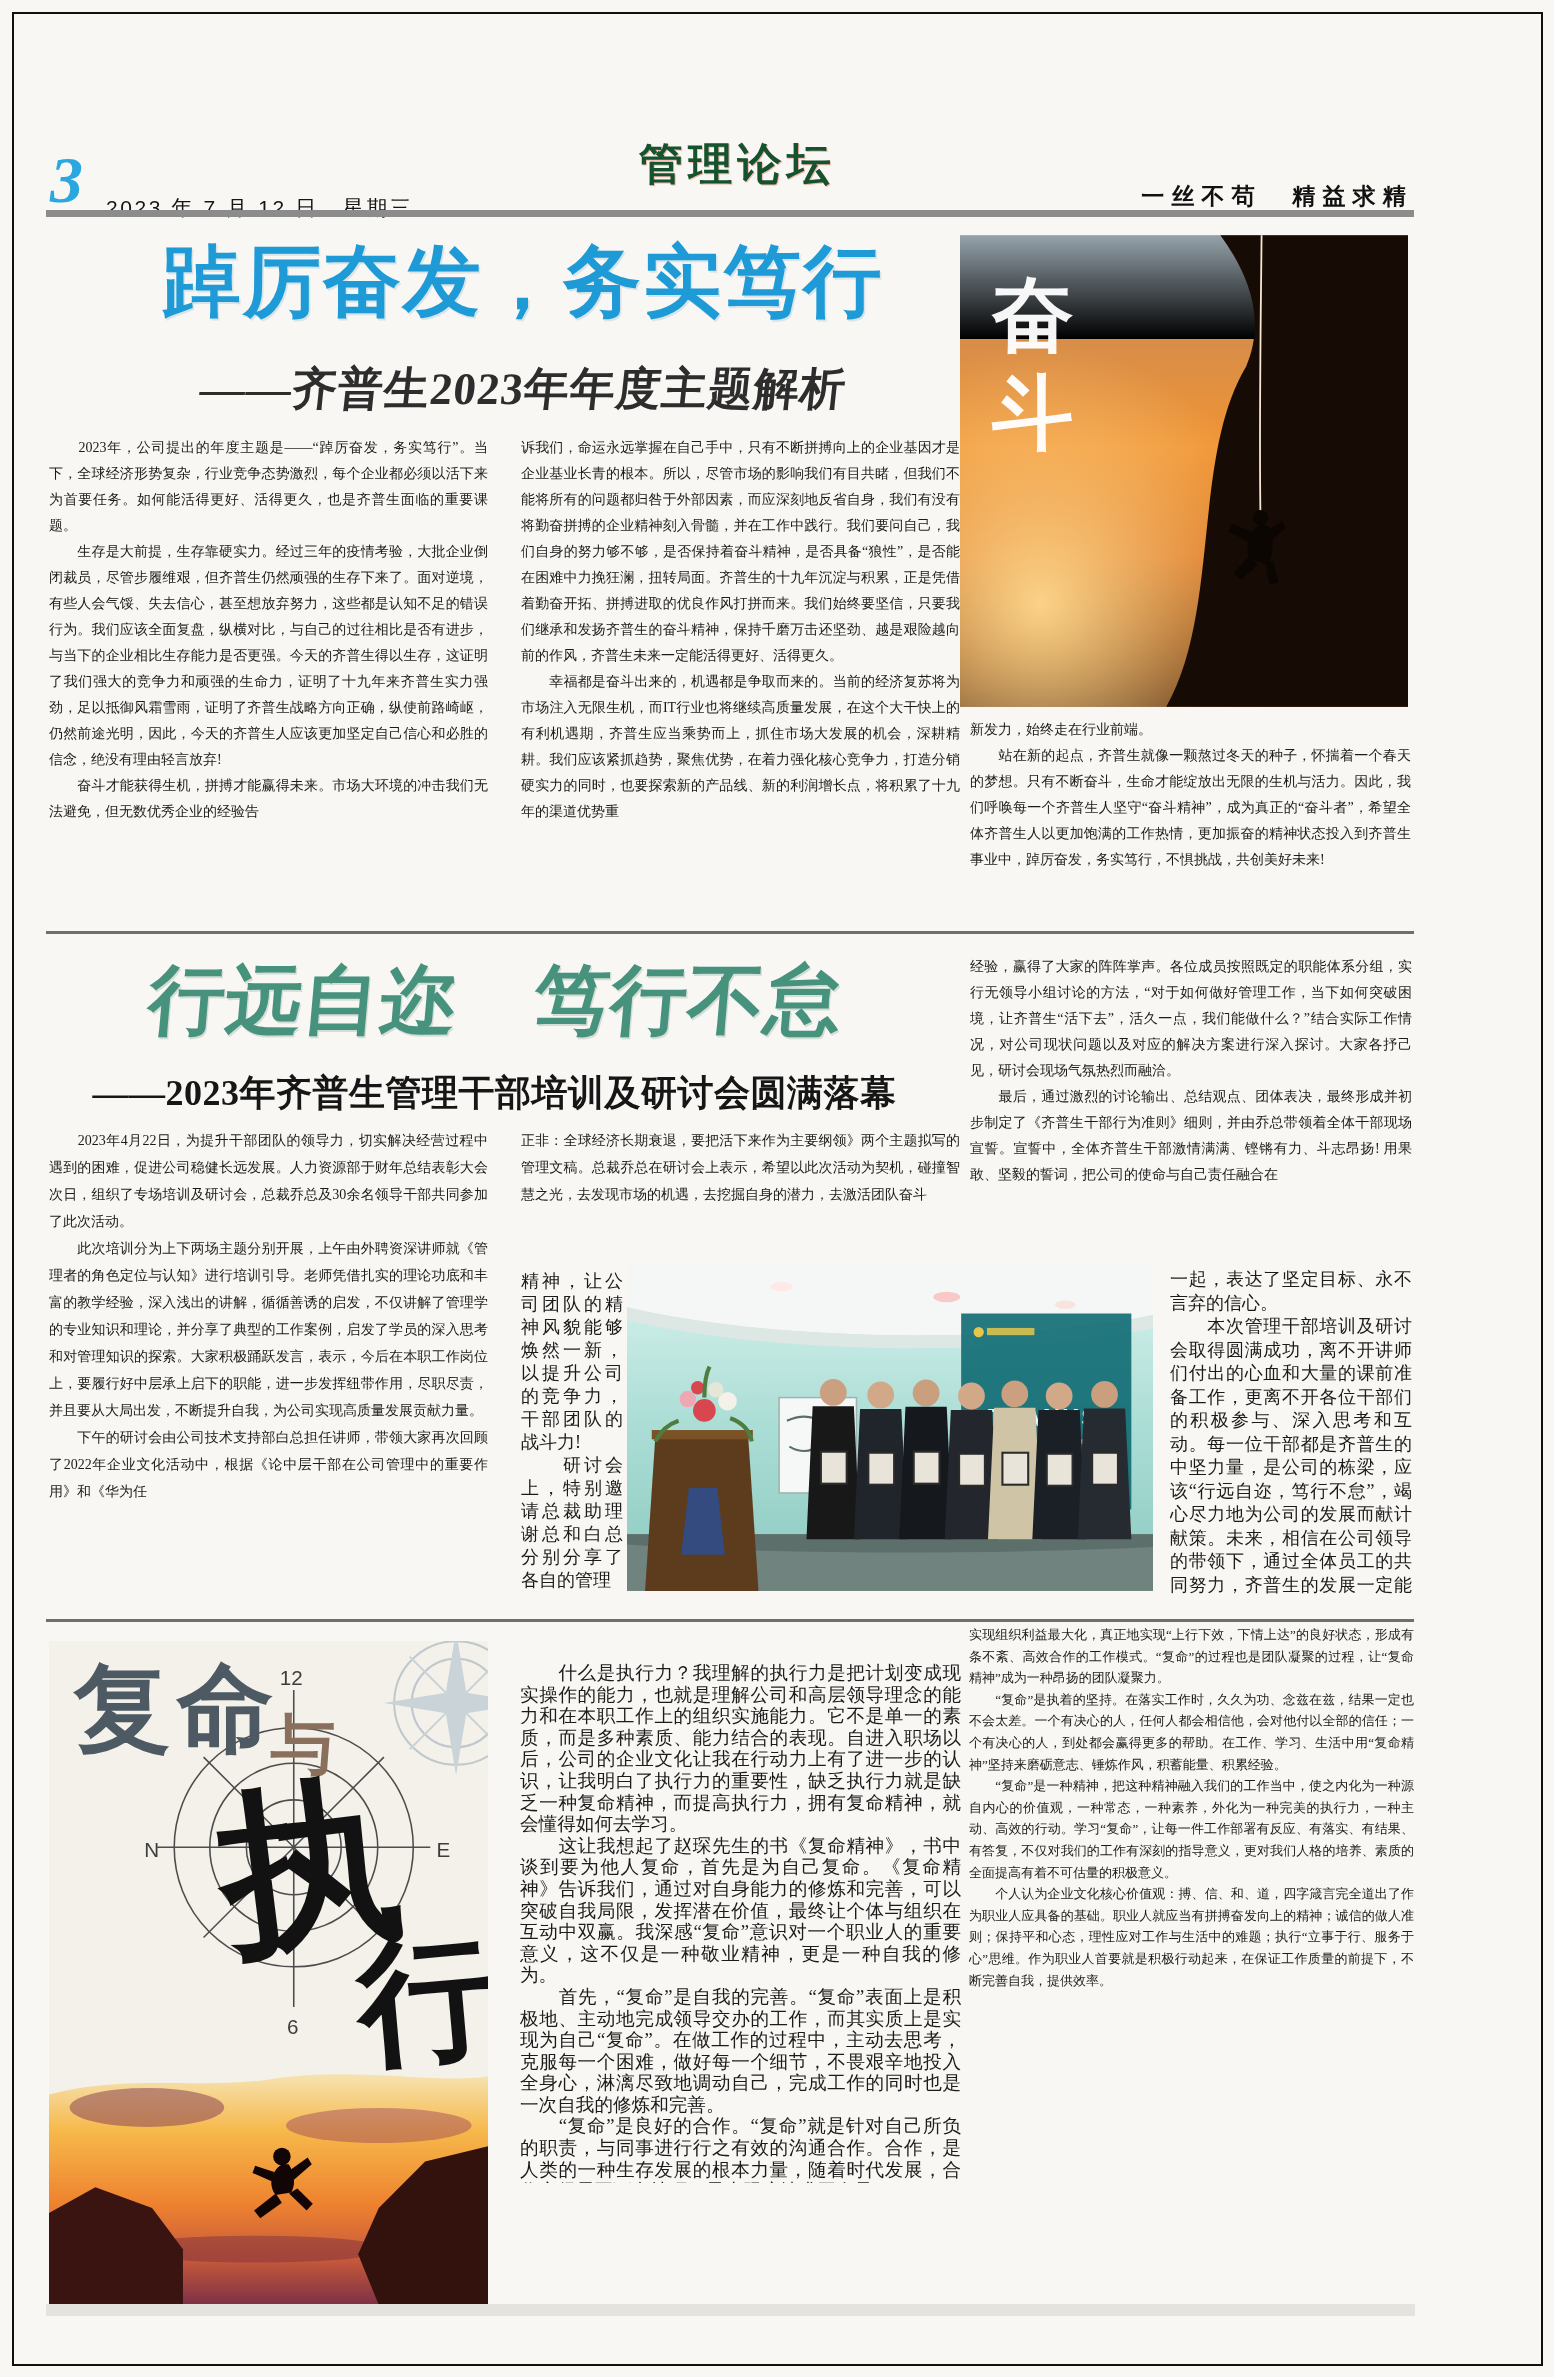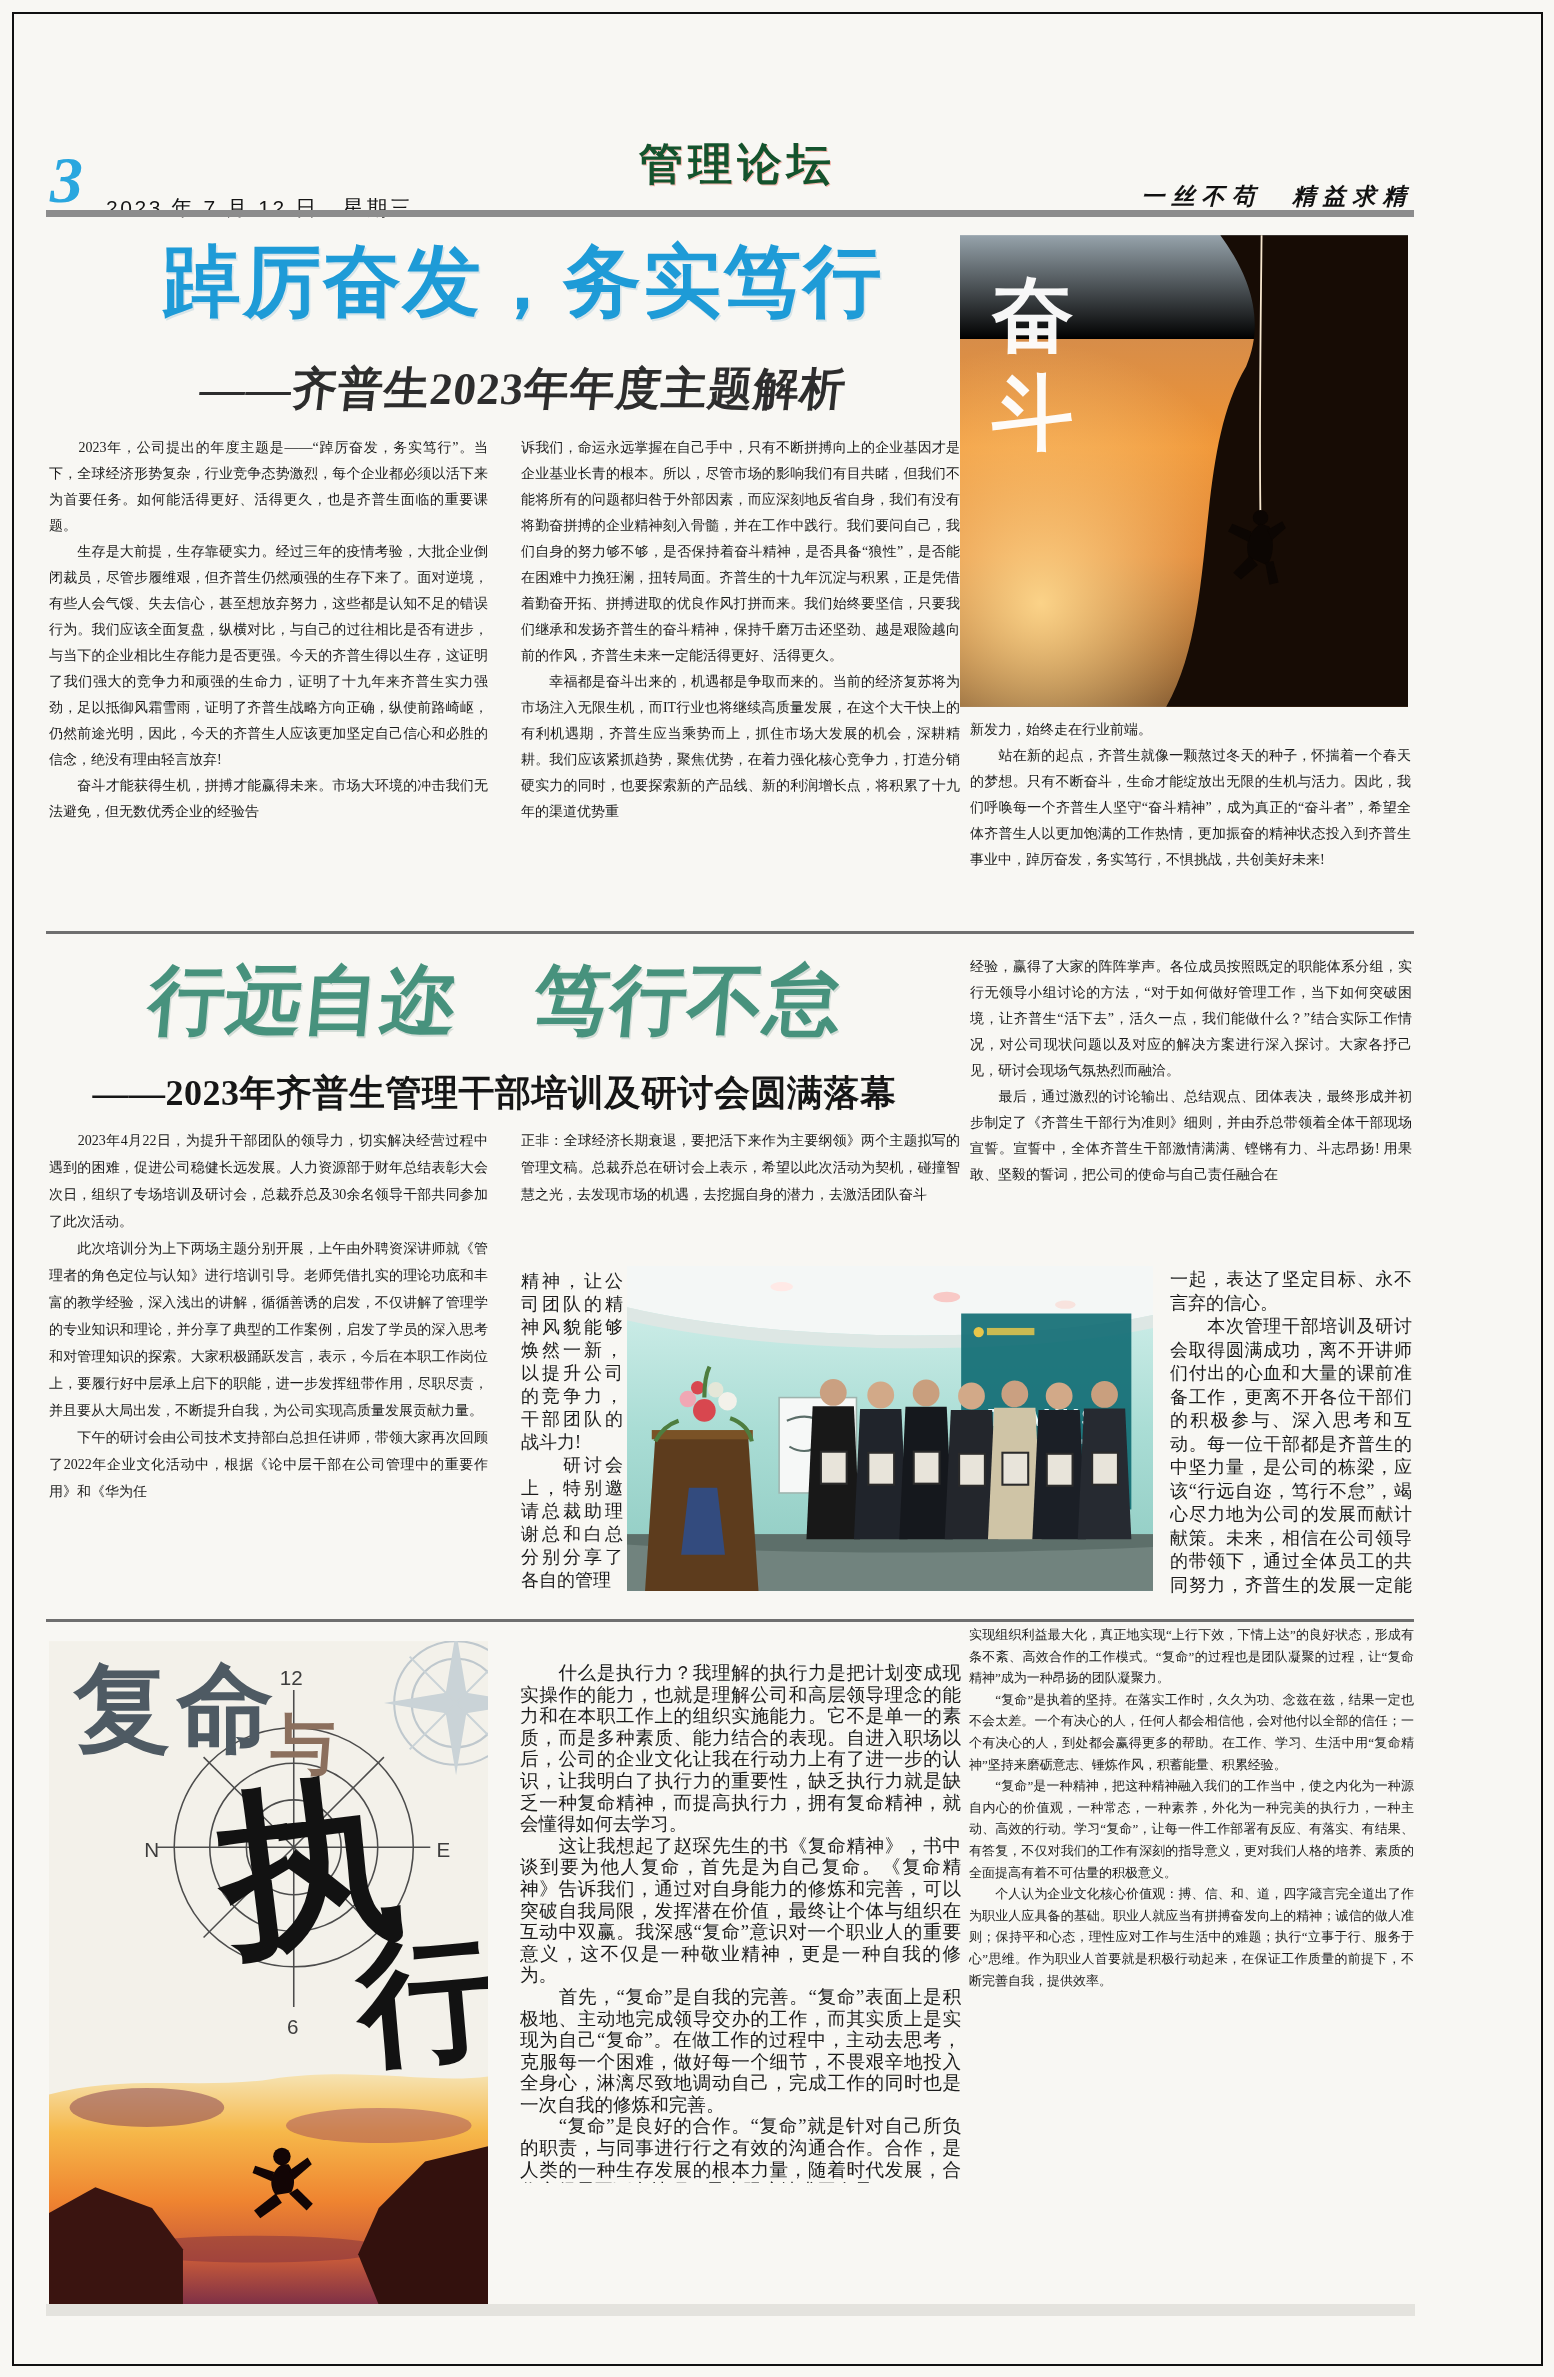--- a/index.html
+++ b/index.html
@@ -8,21 +8,21 @@
   #page{position:absolute;left:0;top:0;width:1554px;height:2377px;background:#f8f7f3;overflow:hidden;}
   #frame{position:absolute;left:12.4px;top:12.4px;width:1527px;height:2350px;border:2.1px solid #101010;pointer-events:none;}
   
   .pagenum{position:absolute;left:50px;top:147px;font-size:66px;font-weight:bold;font-style:italic;
            color:#2aa7df;line-height:1;}
   .date{position:absolute;left:106px;top:182px;font-size:21px;letter-spacing:2.6px;color:#151515;
         font-family:"Liberation Sans","DejaVu Sans",sans-serif;margin-top:12px;}
   .section-title{position:absolute;left:583px;top:143px;width:309px;text-align:center;font-size:44px;
         font-weight:900;color:#14532d;letter-spacing:5.2px;line-height:1;text-shadow:1px 1px 0 #f4b5ad;}
   .slogan{position:absolute;left:1109px;top:181px;width:304px;text-align:right;font-size:23px;font-weight:bold;
-        letter-spacing:7.2px;color:#111;font-family:"Liberation Sans","DejaVu Sans",sans-serif;font-style:italic;}
+        letter-spacing:7.2px;color:#111;font-family:"Liberation Sans","DejaVu Sans",sans-serif;}
   .rule{position:absolute;background:#8c8c8c;}
   #rule-header{left:46px;top:210px;width:1368px;height:6.7px;}
   #rule-a1{left:46px;top:931px;width:1368px;height:3.1px;background:#6f6f6f;}
   #rule-a2{left:46px;top:1619px;width:1368px;height:3.1px;background:#6f6f6f;}
   #band-bottom{left:46px;top:2304px;width:1369px;height:12.4px;background:#e4e3de;position:absolute;}
   
   .hl1{position:absolute;left:77px;top:241px;width:892px;text-align:center;font-size:78px;font-weight:900;
        color:#1e9bd7;letter-spacing:2.1px;line-height:1.05;font-family:"Liberation Sans","DejaVu Sans",sans-serif;
        text-shadow:1.5px 1.5px 0 rgba(120,170,200,.25);}
   .sub1{position:absolute;left:77px;top:359px;width:892px;text-align:center;font-size:45px;font-weight:700;

